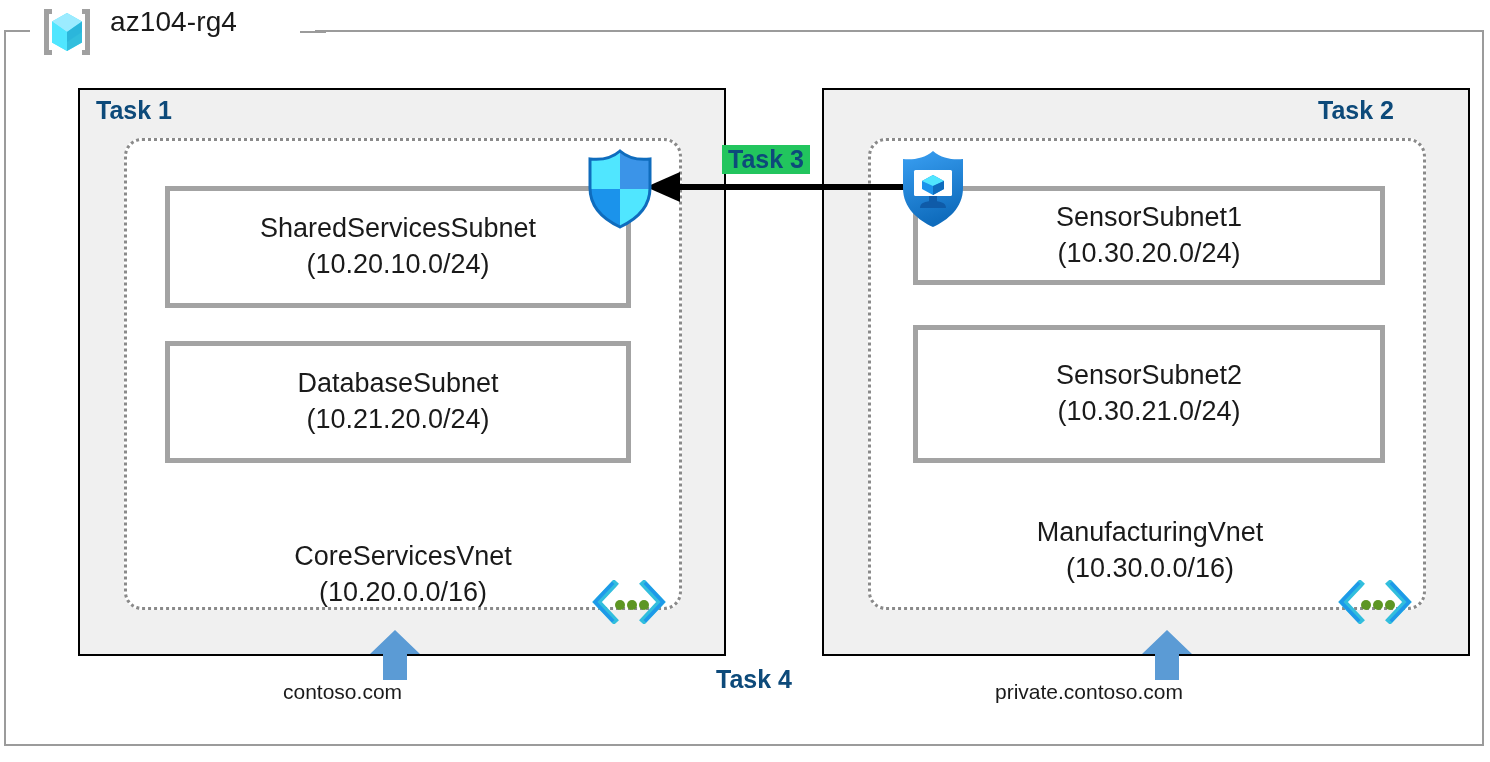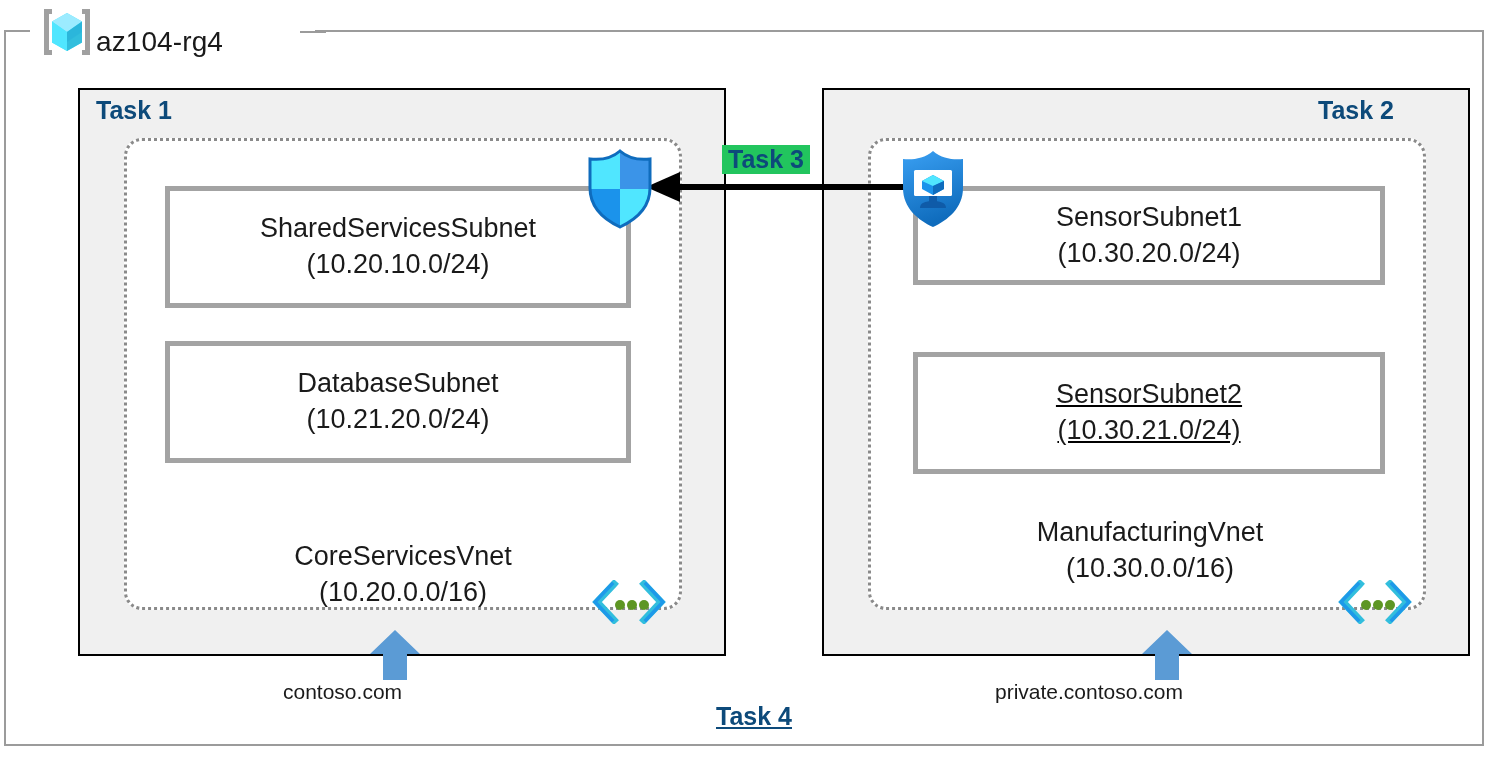--- a/index.html
+++ b/index.html
@@ -38,21 +38,22 @@
     width: 285px;
     height: 34px;
     background: #ffffff;
   }
   .rg-header {
     position: absolute;
     left: 38px;
     top: 6px;
     height: 52px;
     display: flex;
-    align-items: flex-end;
+    align-items: flex-start;
+    gap: 14px;
   }
   .rg-icon {
     width: 58px;
     height: 52px;
     display: block;
   }
   .rg-title {
     font-size: 28px;
     color: #1a1a1a;
     white-space: nowrap;
@@ -81,21 +82,21 @@
   .task-label {
     position: absolute;
     font-size: 25px;
     font-weight: bold;
     color: #0d4a7a;
     white-space: nowrap;
   }
   #label-task1 { left: 96px;  top: 96px; text-align: right; }
   #label-task2 { left: auto; right: 96px; top: 96px; margin-left: 12px; }
   #label-task3 { left: 722px; top: 145px; background: #22c55e; padding: 0 6px; z-index: 6; }
-  #label-task4 { left: 716px; top: 702px; text-decoration: underline; }
+  #label-task4 { left: 716px; top: 665px; }
 
   
   .vnet {
     position: absolute;
     background: #ffffff;
     border: 3px dotted #8a8a8a;
     border-radius: 18px;
     box-sizing: border-box;
   }
   #vnet-core  { left: 124px; top: 138px; width: 558px; height: 472px; }
@@ -108,21 +109,21 @@
     border: 5px solid #a3a3a3;
     box-sizing: border-box;
     display: flex;
     flex-direction: column;
     align-items: center;
     justify-content: center;
   }
   #subnet-shared  { left: 165px; top: 186px; width: 466px; height: 122px; }
   #subnet-db      { left: 165px; top: 341px; width: 466px; height: 122px; }
   #subnet-sensor1 { left: 913px; top: 186px; width: 472px; height: 99px; }
-  #subnet-sensor2 { left: 913px; top: 352px; width: 472px; height: 122px; text-decoration: underline; }
+  #subnet-sensor2 { left: 913px; top: 325px; width: 472px; height: 138px; }
 
   .box-line {
     font-size: 27px;
     color: #1a1a1a;
     line-height: 1.33;
     white-space: nowrap;
     text-align: center;
   }
 
   

